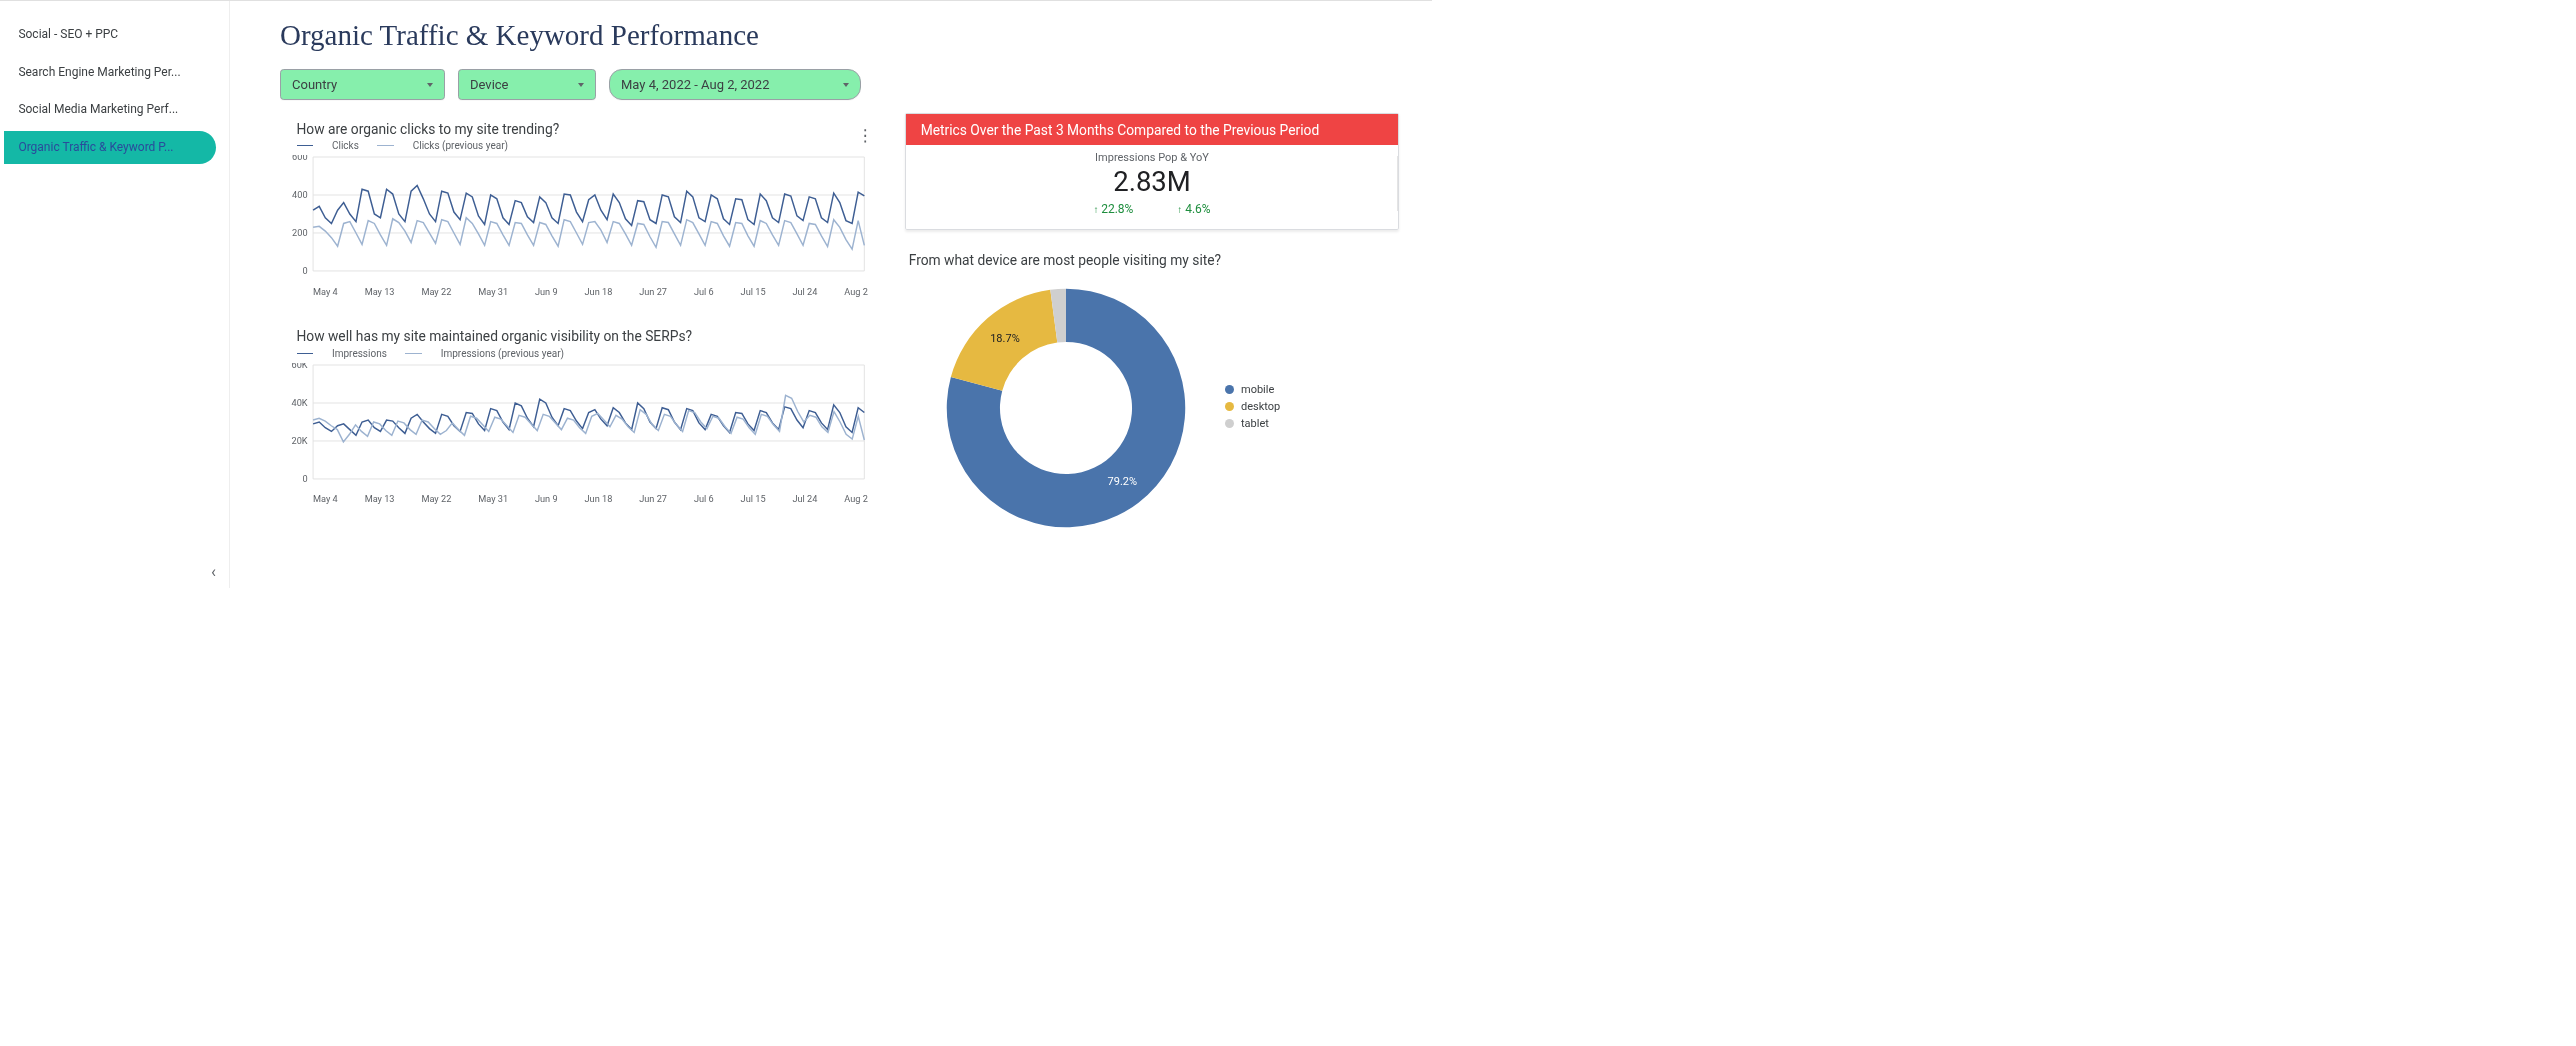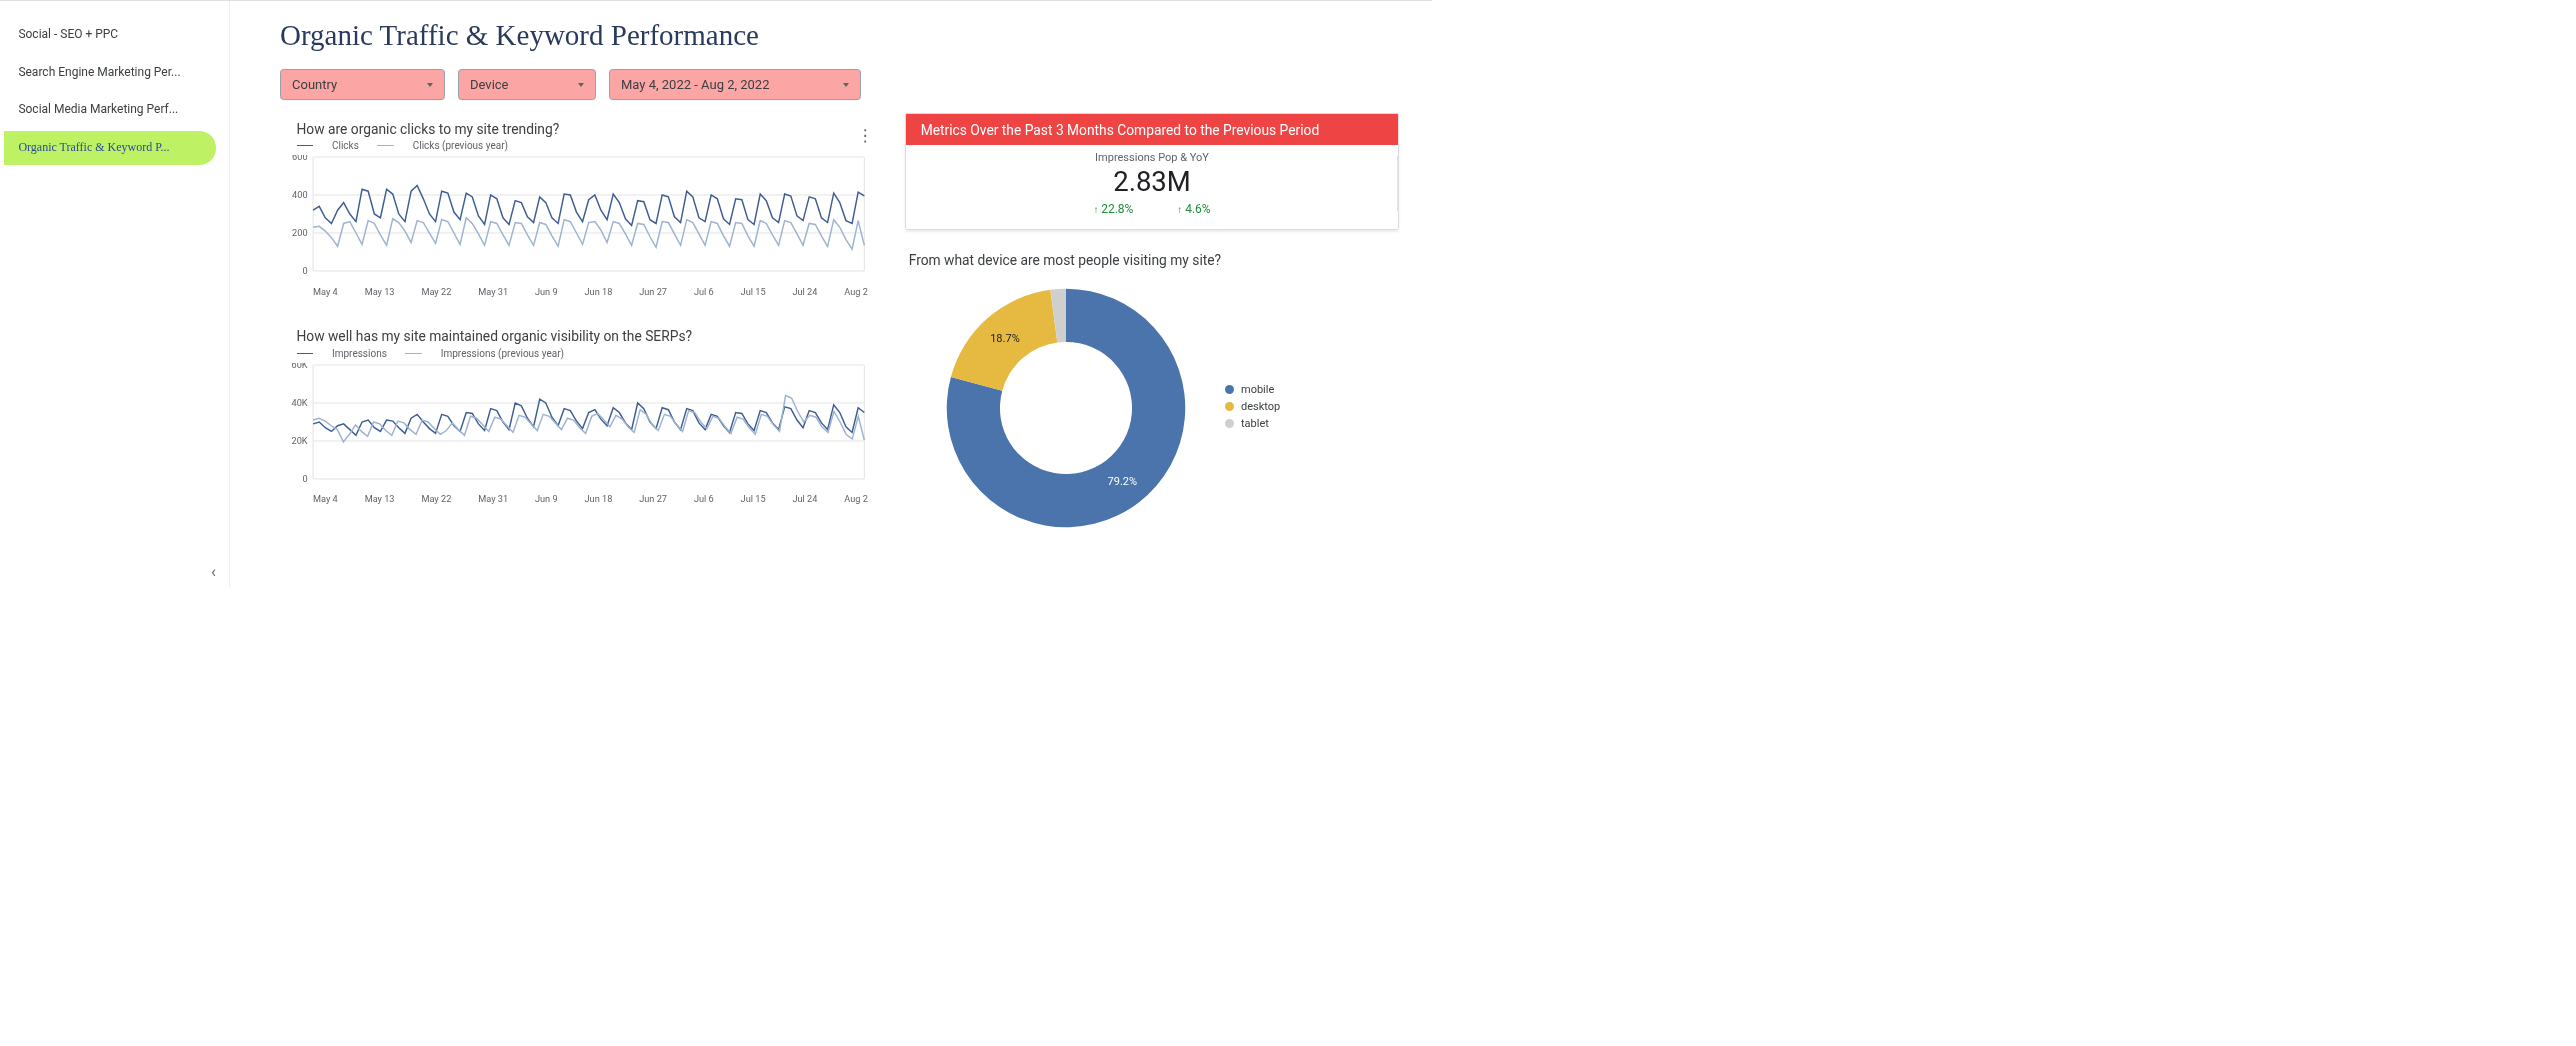--- a/index.html
+++ b/index.html
@@ -1,28 +1,28 @@
 <!DOCTYPE html>
 <html style="font-size:14.7px"><head>
 <meta charset="utf-8">
 <style>
   * { box-sizing: border-box; }
   html, body { margin:0; padding:0; font-family: -apple-system, BlinkMacSystemFont, "Segoe UI", Roboto, Arial, sans-serif; background:#fff; color:#202124; }
   .app { display:flex; width:1432px; height:588px; border-top:0.9px solid #e0e0e0; }
   .sidebar { width:230px; flex:0 0 230px; padding:16.5px 13px 16.5px 3.7px; border-right:0.9px solid #eee; display:flex; flex-direction:column; position:relative; }
   .side-item { font-size:12px; color:#3c4043; padding:9.2px 14.7px; border-radius:0 16.5px 16.5px 0; white-space:nowrap; overflow:hidden; text-overflow:ellipsis; cursor:pointer; margin-bottom:5.5px; }
-  .side-item.active { background:#bef264; color:#2a4b9b;font-family:Liberation Serif, serif; }
+  .side-item.active { background:#14b8a6; color:#2a4b9b; }
   .collapse { position:absolute; bottom:7.3px; right:13px; font-size:16.5px; color:#5f6368; cursor:pointer; }
   .main { flex:1; padding:18.4px 33px 9.2px 50px; overflow:hidden; }
   h1.page-title { font-family: Georgia, "Times New Roman", serif; font-size:29px; font-weight:400; color:#2a3a5c; margin:0 0 16.5px 0; }
   .filters { display:flex; gap:13px; margin-bottom:13px; }
-  .filter { display:flex; align-items:center; justify-content:space-between; border:0.9px solid #9aa0a6; border-radius:3.7px; padding:7.3px 11px; background:#fca5a5; color:#3c4043; font-size:13px; cursor:pointer; box-shadow: 0 0.9px 0.9px rgba(0,0,0,0.03); }
+  .filter { display:flex; align-items:center; justify-content:space-between; border:0.9px solid #9aa0a6; border-radius:3.7px; padding:7.3px 11px; background:#86efac; color:#3c4043; font-size:13px; cursor:pointer; box-shadow: 0 0.9px 0.9px rgba(0,0,0,0.03); }
   .filter.w1 { width:165px; }
   .filter.w2 { width:138px; }
-  .filter.w3 { width:252px; }
+  .filter.w3 { width:252px;border-radius:13px; }
   .caret { width:0; height:0; border-left:3.7px solid transparent; border-right:3.7px solid transparent; border-top:4.6px solid #5f6368; }
   .cols { display:flex; gap:37px; }
   .left { flex:0 0 588px; }
   .right { flex:1; }
   .chart-row { position:relative; }
   .chart-heading { font-size:13.8px; color:#3c4043; margin:7.3px 0 3.7px 16.5px; }
   .more-dots { position:absolute; right:-5.5px; top:5.5px; font-size:16.5px; color:#5f6368; cursor:pointer; }
   .chart-legend { display:flex; gap:18.4px; margin:0 0 3.7px 16.5px; font-size:10px; color:#5f6368; align-items:center; }
   .lg { display:flex; align-items:center; gap:19px; }
   .lg .swatch { width:16.5px; height:0; border-top:1.8px solid; }

